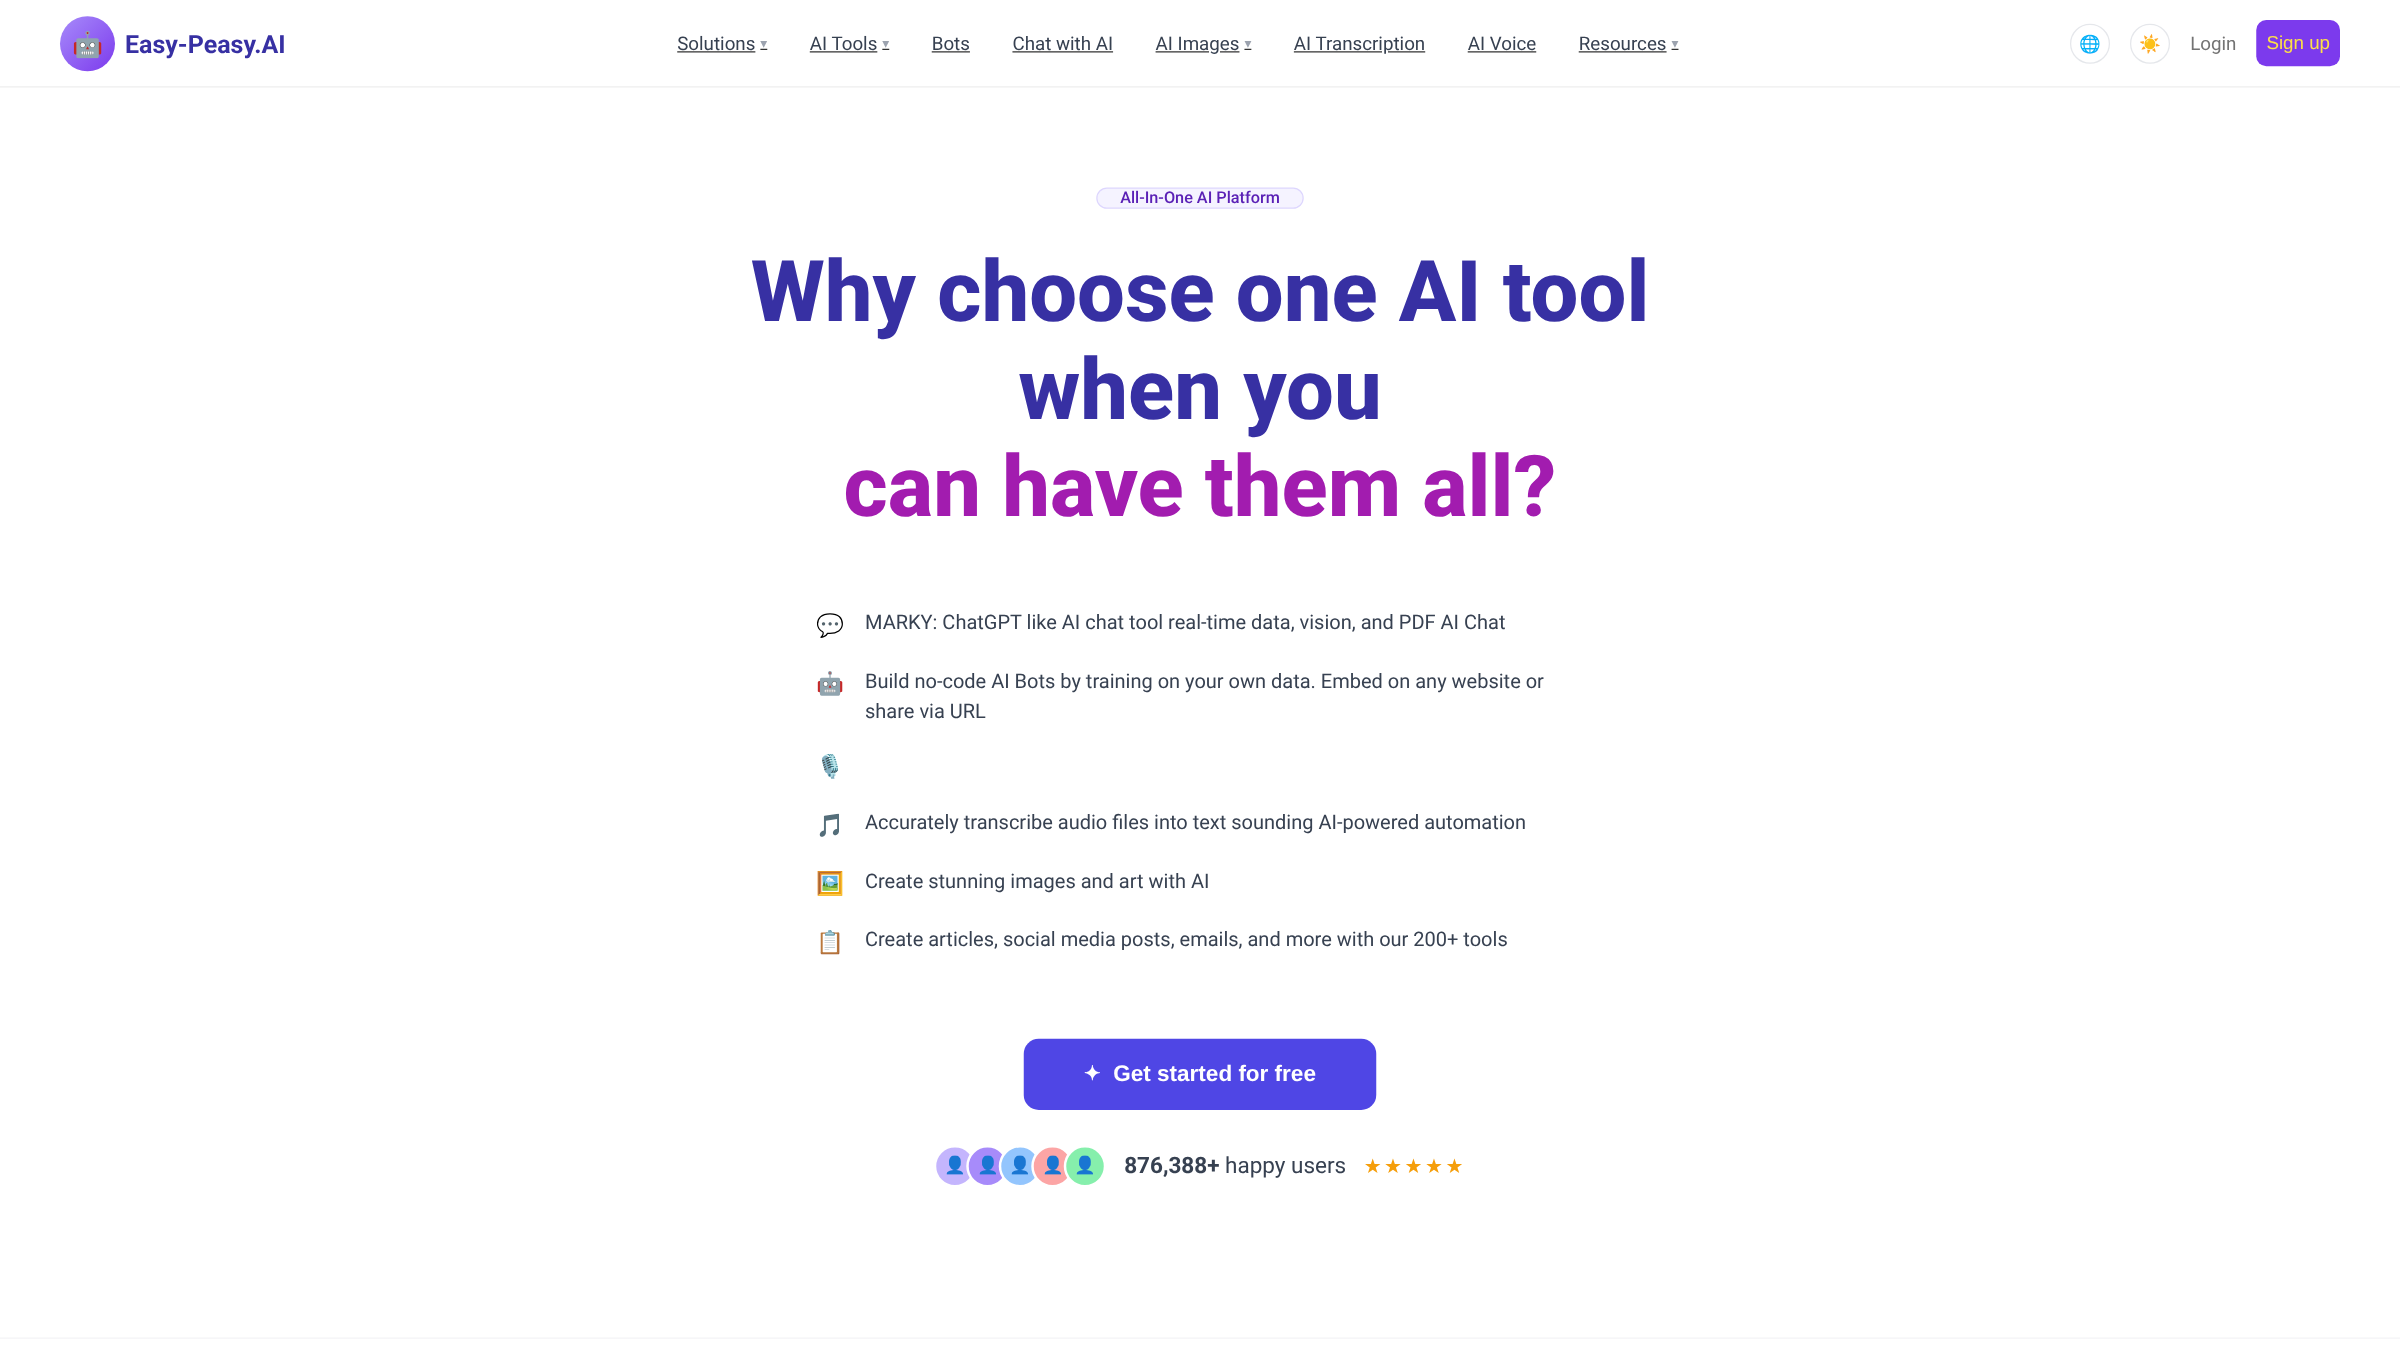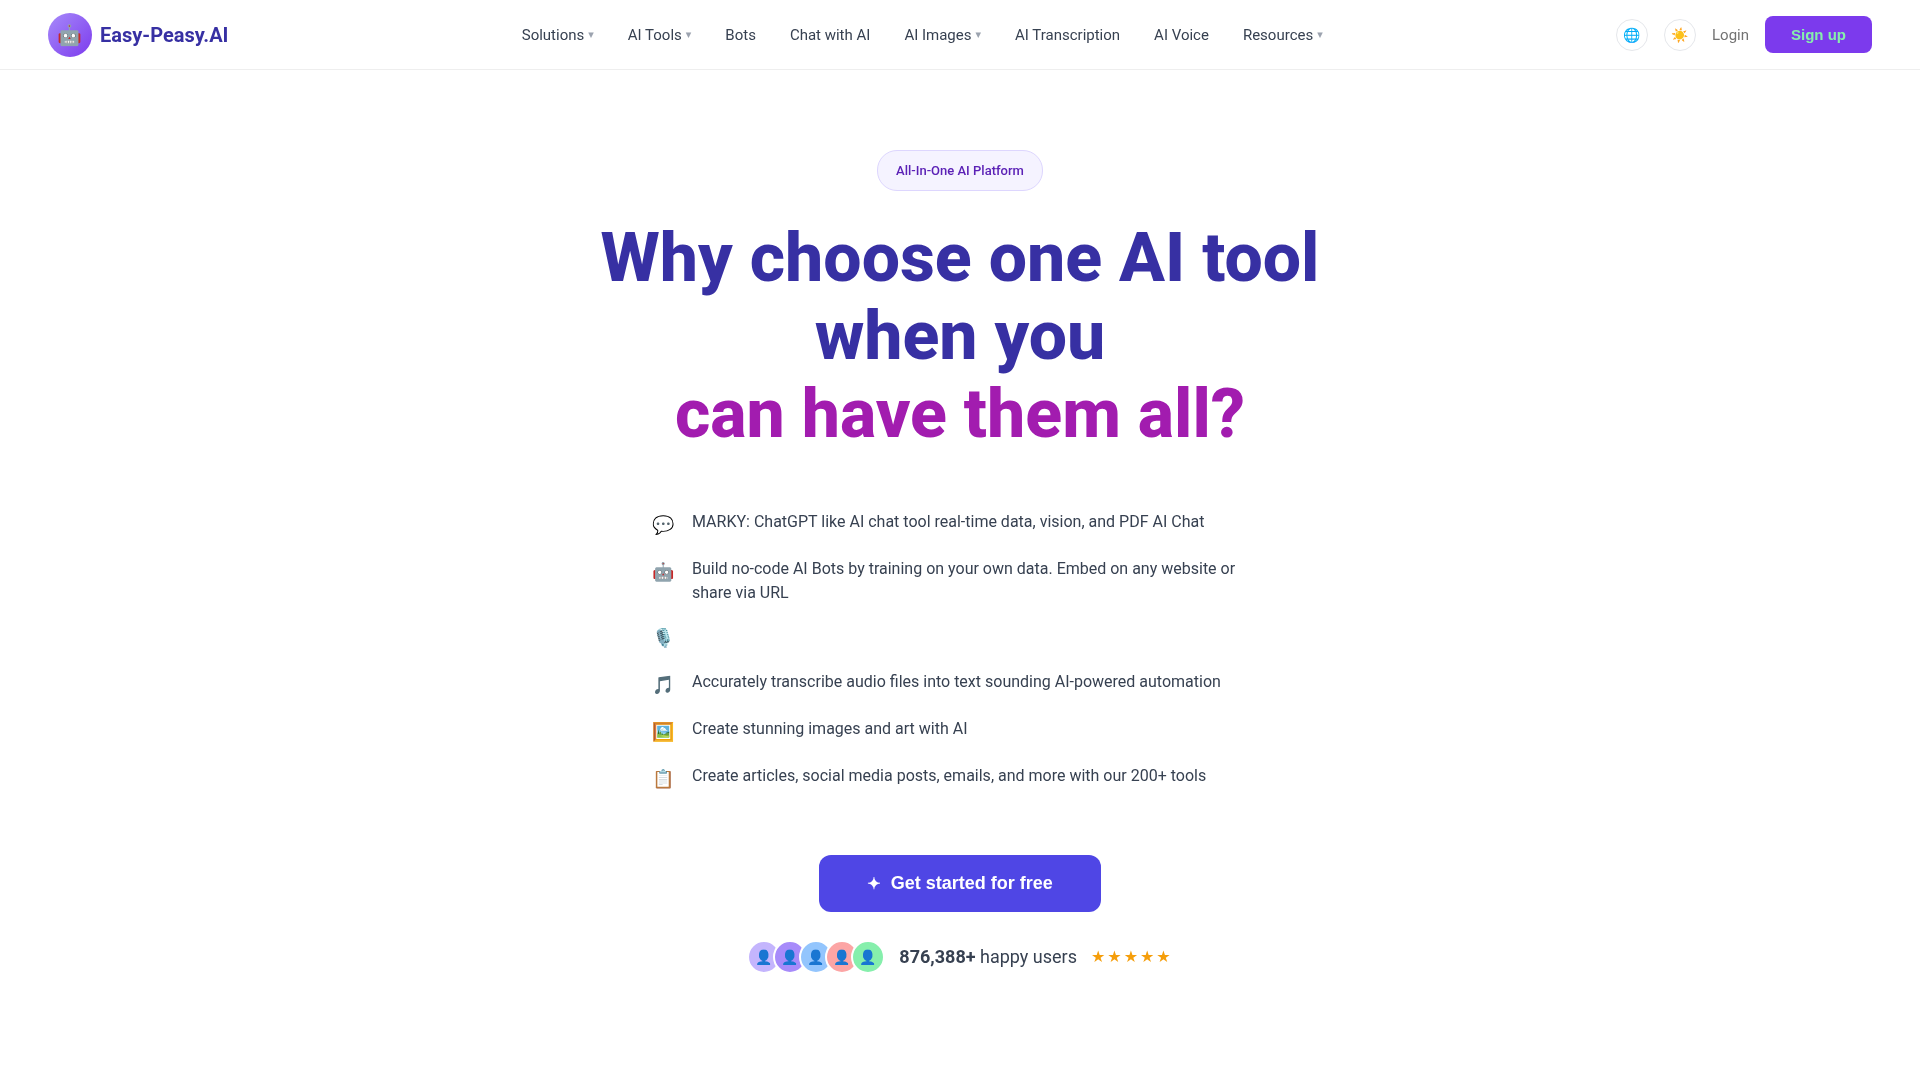--- a/index.html
+++ b/index.html
@@ -11,49 +11,49 @@
       padding: 0 48px; height: 70px; border-bottom: 1px solid #eee;
       position: sticky; top: 0; background: #fff; z-index: 100;
     }
     .nav-logo { display: flex; align-items: center; gap: 8px; }
     .nav-logo-img {
       width: 44px; height: 44px; border-radius: 50%; background: linear-gradient(135deg, #a78bfa, #7c3aed);
       display: flex; align-items: center; justify-content: center; font-size: 20px;
     }
     .nav-logo-text { font-weight: 700; font-size: 20px; color: #3730a3; }
 
-    .nav-links { display: flex; align-items: center; gap: 34px; }
+    .nav-links { display: flex; align-items: center; gap: 34px; text-decoration: underline; }
     .nav-link {
       font-size: 15px; color: #374151; text-decoration: none; cursor: pointer;
       display: flex; align-items: center; gap: 4px; white-space: nowrap;
     }
     .nav-link .chevron { font-size: 11px; color: #9ca3af; }
 
     .nav-actions { display: flex; align-items: center; gap: 16px; }
     .nav-icon-btn {
       width: 32px; height: 32px; border-radius: 50%; border: 1px solid #e5e7eb;
       display: flex; align-items: center; justify-content: center; cursor: pointer;
       color: #6b7280; font-size: 14px; background: #fff;
     }
     .nav-login {
       font-size: 15px; color: #737373; cursor: pointer; text-decoration: none;
     }
     .nav-signup {
-      background: #7c3aed; color: #86efac; border: none; border-radius: 8px;
-      padding: 10px 26px; font-size: 15px; font-weight: 700; cursor: pointer;
+      background: #7c3aed; color: #fde047; border: none; border-radius: 8px;
+      padding: 10px 8px; font-size: 15px; font-weight: 400; cursor: pointer;
     }
 
     
     .hero {
       display: flex; flex-direction: column; align-items: center;
       padding: 80px 48px 60px; text-align: center; max-width: 900px; margin: 0 auto;
     }
     .hero-badge {
       background: #f5f3ff; border: 1px solid #ddd6fe; color: #5b21b6;
-      border-radius: 20px; padding: 12px 18px; font-size: 13px; font-weight: 500;
+      border-radius: 20px; padding: 0 18px; font-size: 13px; font-weight: 500;
       margin-bottom: 28px; display: inline-block;
     }
     .hero-title {
       font-size: 68px; font-weight: 800; line-height: 1.15; margin-bottom: 56px;
     }
     .hero-title .blue { color: #3730a3; }
     .hero-title .purple { color: #a21caf; }
 
     .feature-list {
       list-style: none; text-align: left; margin-bottom: 44px; width: 100%;

